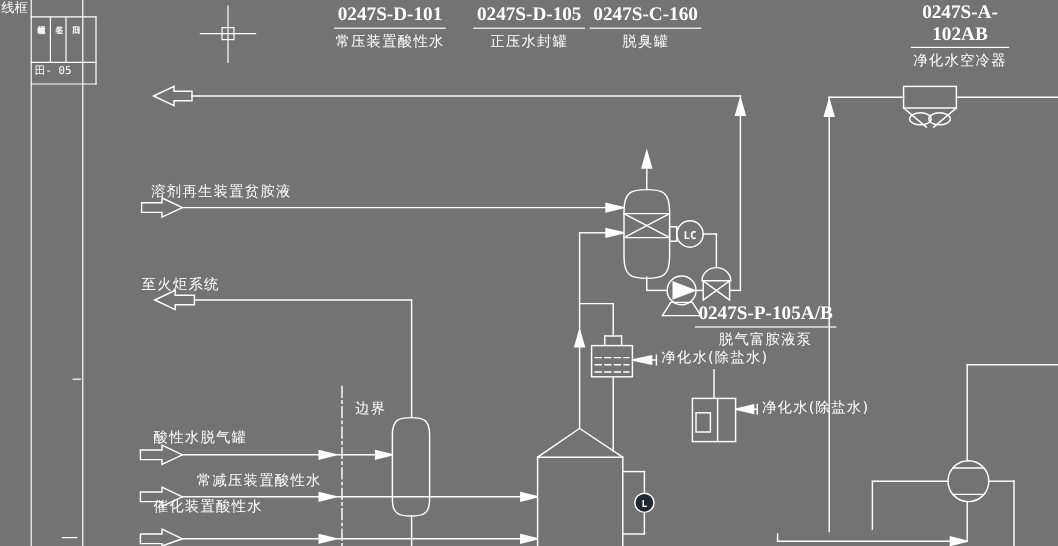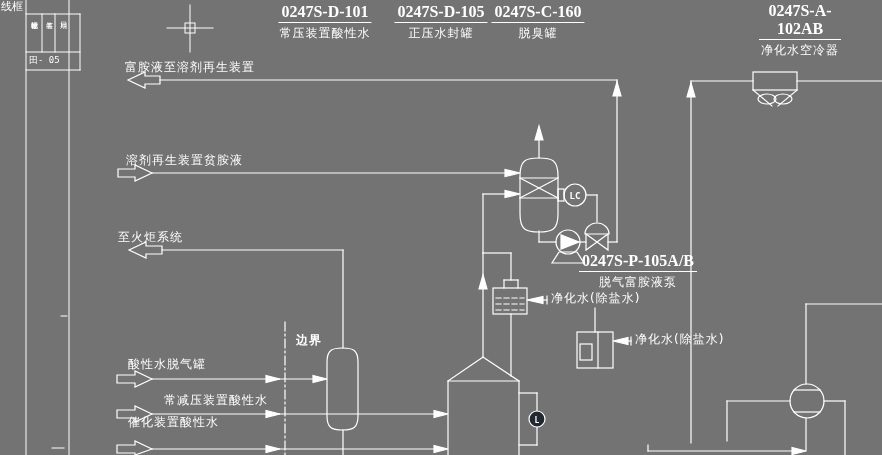--- a/index.html
+++ b/index.html
@@ -230,27 +230,26 @@
     <span class="tag">0247S-A-102AB</span>
     <span class="nm">净化水空冷器</span>
   </div>
 
   <div class="eq" style="left:638px;top:251px;">
     <span class="tag">0247S-P-105A/B</span>
     <span class="nm">脱气富胺液泵</span>
   </div>
 
 
-  <div class="txt cn" style="left:125px;top:61px;">富胺液至溶剂再生装置</div>
-  <div class="txt cn" style="left:126px;top:154px;">溶剂再生装置贫胺液</div>
+  <div class="txt cn" style="left:126px;top:154px;font-family:Liberation Mono, monospace;">溶剂再生装置贫胺液</div>
   <div class="txt cn" style="left:118px;top:231px;">至火炬系统</div>
   <div class="txt cn" style="left:128px;top:358px;">酸性水脱气罐</div>
   <div class="txt cn" style="left:128px;top:394px;margin-left:36px;">常减压装置酸性水</div>
   <div class="txt cn" style="left:128px;top:416px;">催化装置酸性水</div>
   <div class="txt cn" style="left:551px;top:292px;">净化水(除盐水)</div>
   <div class="txt cn" style="left:635px;top:333px;">净化水(除盐水)</div>
-  <div class="txt cn" style="left:296px;top:334px;font-weight:bold;">边界</div>
+  <div class="txt cn" style="left:296px;top:334px;">边界</div>
 
   <svg width="882" height="455" viewBox="0 0 882 455" style="pointer-events:none;">
     <text x="575" y="199" font-size="9" font-family="DejaVu Sans Mono, monospace" font-weight="bold" fill="#ffffff" text-anchor="middle">LC</text>
     <text x="537" y="422.5" font-size="8" font-family="DejaVu Sans Mono, monospace" font-weight="bold" fill="#ffffff" text-anchor="middle">L</text>
   </svg>
 </div>
 
 </body></html>

